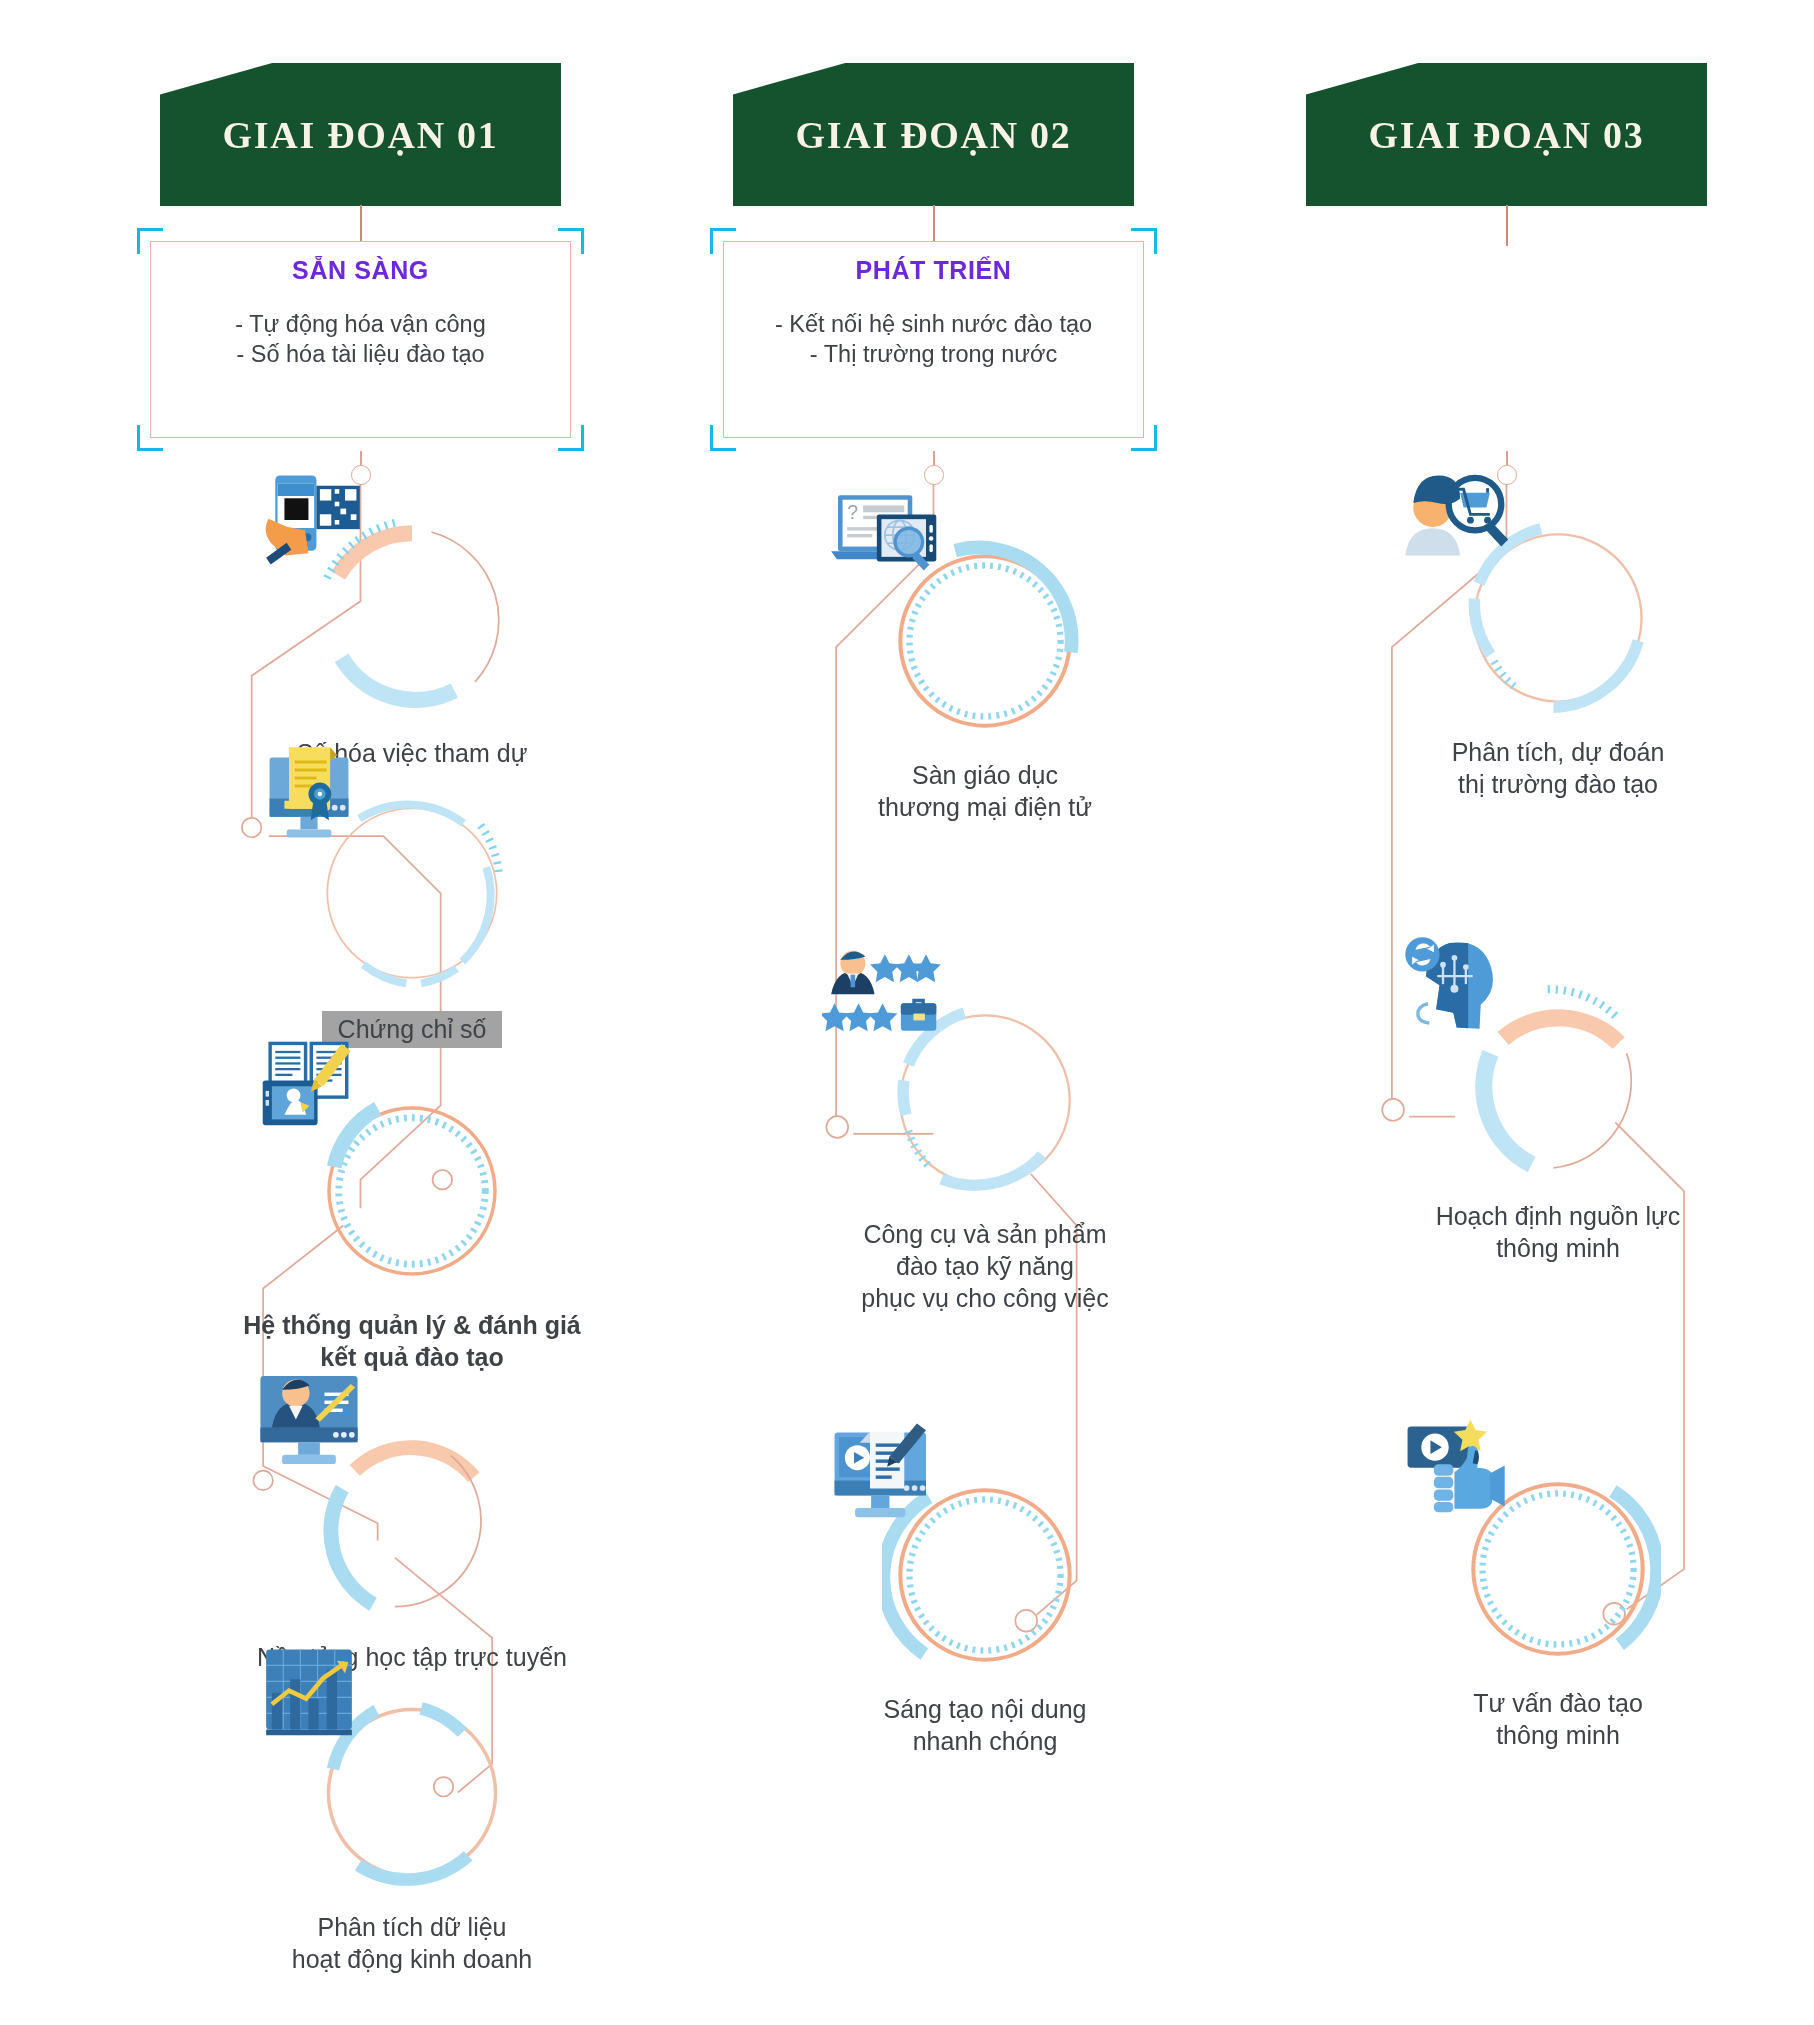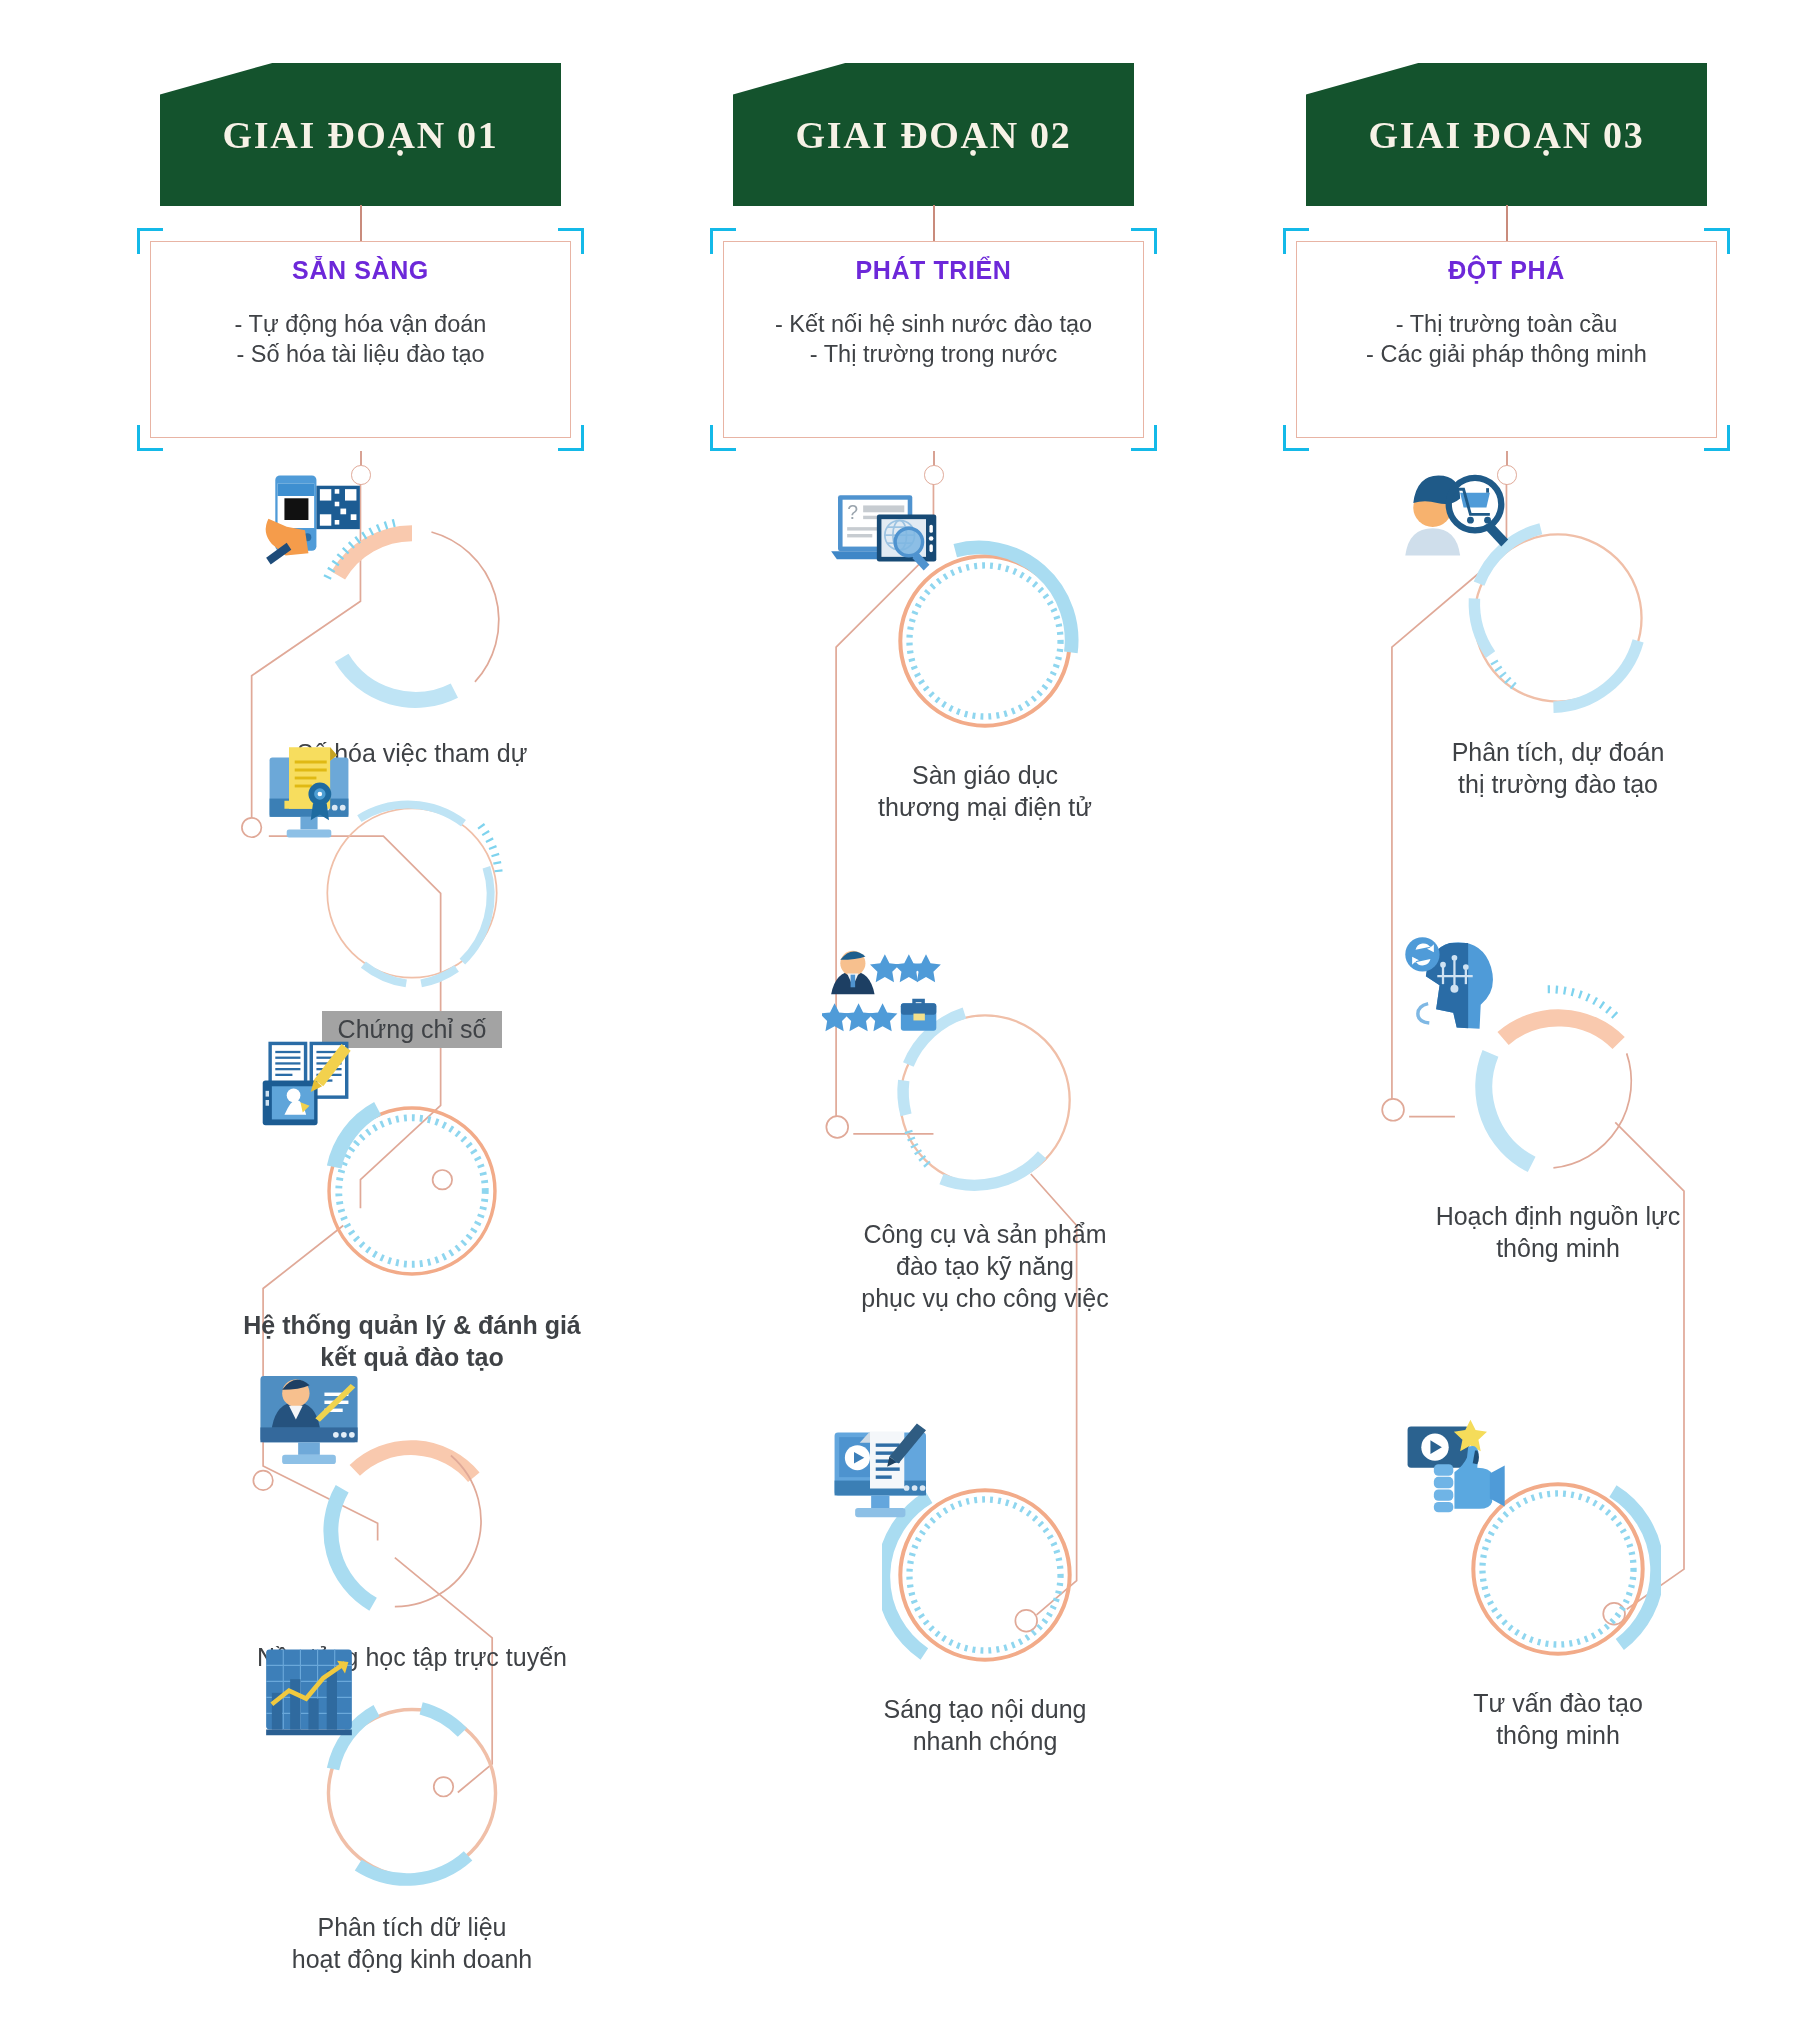--- a/index.html
+++ b/index.html
@@ -158,21 +158,21 @@
     <div class="banner-stem"></div>
 
     <div class="infowrap">
       <span class="bracket br-tl"></span>
       <span class="bracket br-tr"></span>
       <span class="bracket br-bl"></span>
       <span class="bracket br-br"></span>
       <div class="infobox">
         <div class="info-title">SẴN SÀNG</div>
         <div class="info-lines">
-          <div>- Tự động hóa vận đoán</div>
+          <div>- Tự động hóa vận công</div>
           <div>- Số hóa tài liệu đào tạo</div>
         </div>
       </div>
     </div>
     <div class="box-stem"></div>
     <div class="box-stem-dot"></div>
 
     <svg class="conn" viewBox="0 0 960 3536" width="550" height="2025">
       <g fill="none" stroke="#e0a998" stroke-width="3">
         <path d="M390 845 L390 1050 L200 1180 L200 1430"></path>
@@ -523,33 +523,20 @@
     </div>
   </div>
 
   <div class="column col3">
 
     <div class="banner">
       <span class="banner-text">GIAI ĐOẠN 03</span>
     </div>
     <div class="banner-stem"></div>
 
-    <div class="infowrap">
-      <span class="bracket br-tl"></span>
-      <span class="bracket br-tr"></span>
-      <span class="bracket br-bl"></span>
-      <span class="bracket br-br"></span>
-      <div class="infobox">
-        <div class="info-title">ĐỘT PHÁ</div>
-        <div class="info-lines">
-          <div>- Thị trường toàn cầu</div>
-          <div>- Các giải pháp thông minh</div>
-        </div>
-      </div>
-    </div>
     <div class="box-stem"></div>
     <div class="box-stem-dot"></div>
 
     <svg class="conn" viewBox="0 0 960 3536" width="550" height="2025">
       <g fill="none" stroke="#e0a998" stroke-width="3">
         <path d="M390 845 L390 960 L190 1130 L190 1920"></path>
         <path d="M220 1950 L300 1950"></path>
         <path d="M580 1960 L700 2080 L700 2740 L600 2810"></path>
       </g>
       <g fill="#ffffff" stroke="#e0a998" stroke-width="3">

